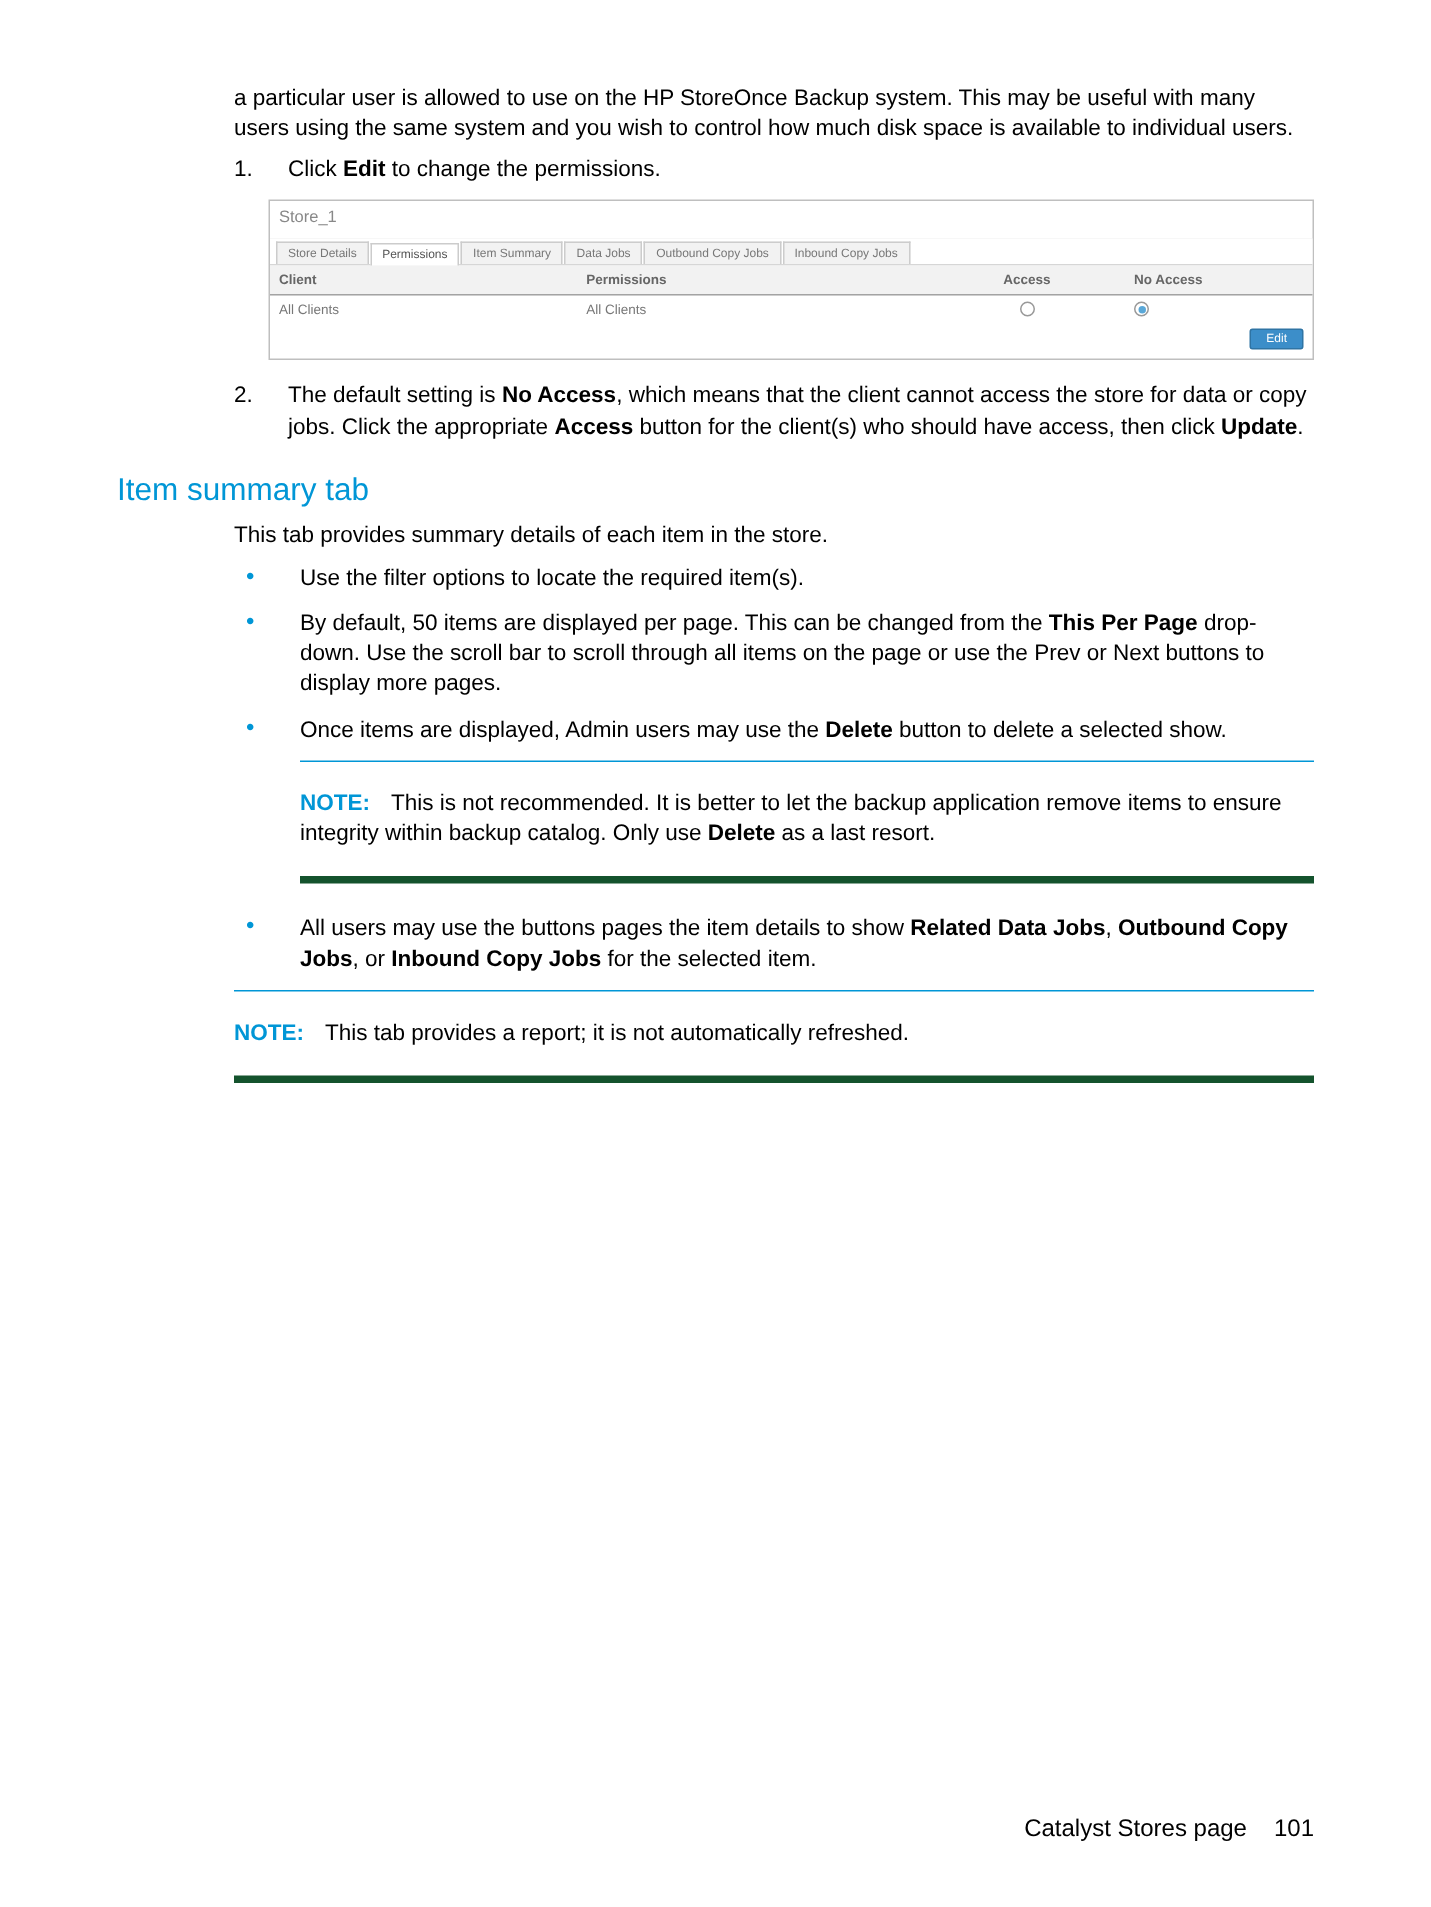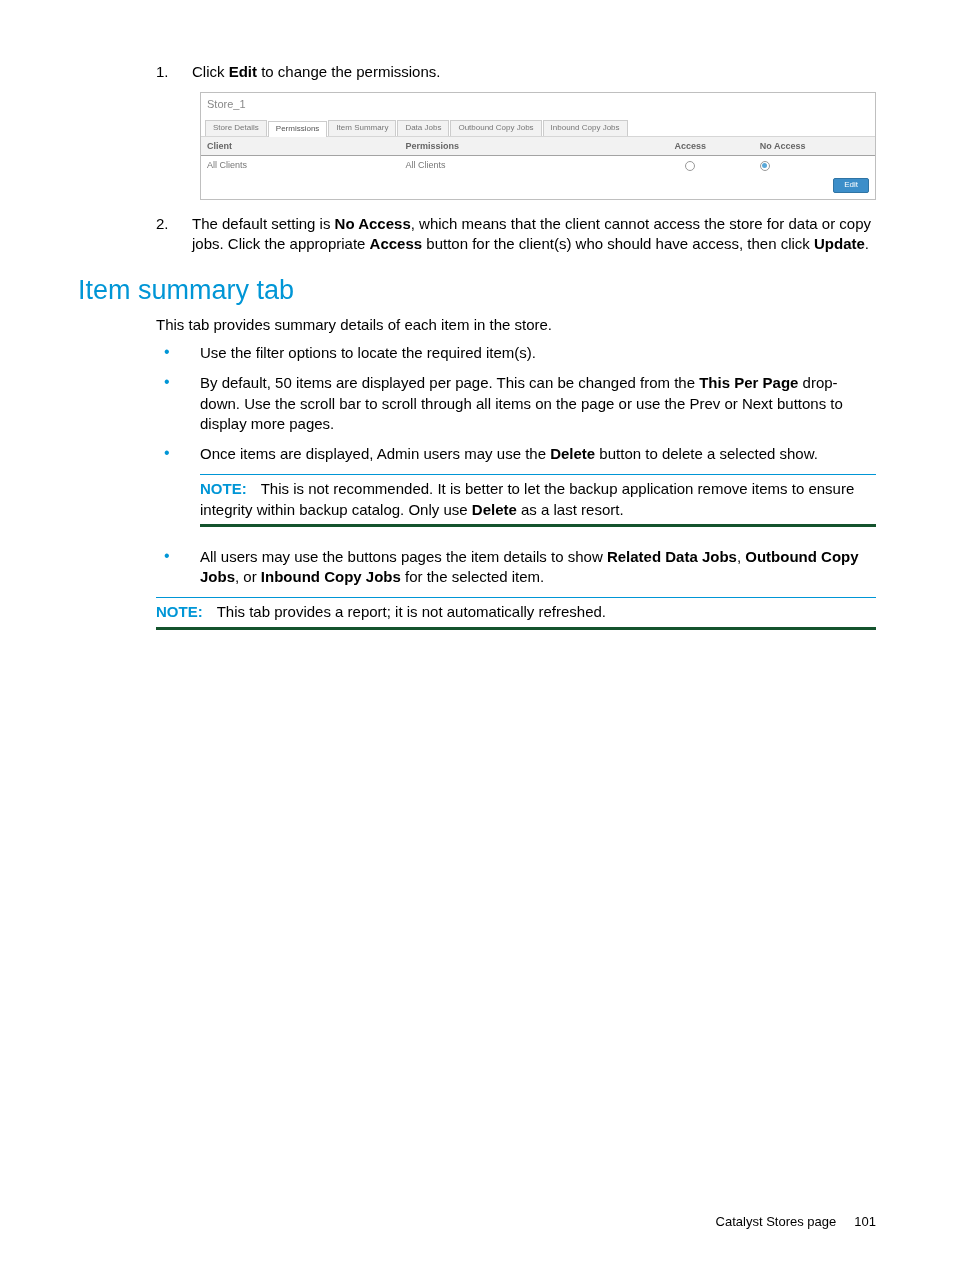--- a/index.html
+++ b/index.html
@@ -32,21 +32,21 @@
   }
   ol.numlist > li > .num {
     width: 36px;
     flex: 0 0 36px;
   }
   ol.numlist > li > .txt { flex: 1; }
   .bold { font-weight: 700; }
 
   
   .panel-wrap {
-    margin: 10px 0 14px 44px;
+    margin: 10px 0 14px 23px;
     border: 1px solid #bfbfbf;
     background: #fff;
     font-size: 9px;
     font-family: Tahoma, Arial, sans-serif;
     color: #666;
   }
   .panel-title {
     padding: 4px 6px 6px 6px;
     font-size: 11px;
     color: #888;
@@ -119,21 +119,21 @@
     color: #fff;
     font-size: 8px;
     padding: 1px 10px;
     border: 1px solid #2f74a4;
     border-radius: 2px;
   }
 
   h2.section {
     color: #0096d6;
     font-weight: 400;
-    font-size: 27px;
+    font-size: 21px;
     margin: 18px 0 6px 0;
   }
 
   ul.bullets {
     list-style: none;
     padding: 0;
     margin: 8px 0 0 0;
   }
   ul.bullets > li {
     display: flex;
@@ -144,45 +144,46 @@
     color: #0096d6;
     font-size: 16px;
     line-height: 1.1;
     text-align: left;
     padding-left: 8px;
   }
   ul.bullets > li > .txt { flex: 1; }
 
   .note-box {
     border-top: 1px solid #0096d6;
-    border-bottom: 3px solid #14532d;
-    padding: 4px 0;
+    border-bottom: 5px solid #14532d;
+    padding: 18px 0;
     margin: 8px 0 10px 0;
   }
   .note-label {
     color: #0096d6;
     font-weight: 700;
     margin-right: 14px;
   }
 
   .page-footer {
     position: absolute;
     bottom: 40px;
     right: 78px;
-    font-size: 13px;
+    font-size: 16px;
     color: #000;
   }
   .page-footer .title { margin-right: 18px; }
 </style>
 </head>
 <body>
 
 <div class="page">
 
   <div class="indent-block">
+    <p>a particular user is allowed to use on the HP StoreOnce Backup system. This may be useful with many users using the same system and you wish to control how much disk space is available to individual users.</p>
 
     <ol class="numlist">
       <li>
         <span class="num">1.</span>
         <span class="txt">
           <span>Click </span><span class="bold">Edit</span><span> to change the permissions.</span>
         </span>
       </li>
     </ol>
 

